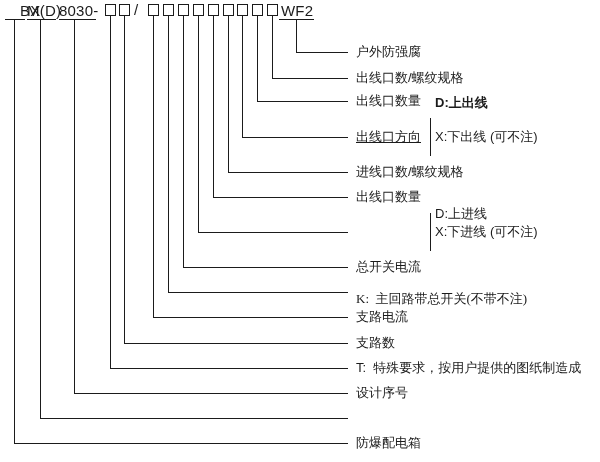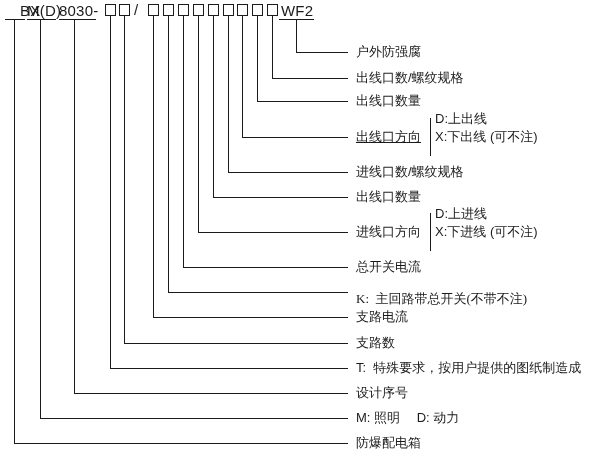--- a/index.html
+++ b/index.html
@@ -97,31 +97,29 @@
   <div class="hline" style="top:393px;left:74px;width:274px;"></div>
   <div class="hline" style="top:418px;left:40px;width:308px;"></div>
   <div class="hline" style="top:443px;left:14px;width:334px;"></div>
 
   <span class="lbl" style="top:69px;">出线口数/螺纹规格</span>
   <span class="lbl" style="top:43px;">户外防强腐</span>
   <span class="lbl" style="top:92px;">出线口数量</span>
   <span class="lbl" style="top:128px;text-decoration:underline;">出线口方向</span>
   <span class="lbl" style="top:163px;">进线口数/螺纹规格</span>
   <span class="lbl" style="top:188px;">出线口数量</span>
-  <span class="lbl" style="top:223px;">进线口方向</span>
   <span class="lbl" style="top:258px;">总开关电流</span>
   <span class="lbl" style="top:290px;font-family:Liberation Serif, serif;">K:  主回路带总开关(不带不注)</span>
   <span class="lbl" style="top:308px;">支路电流</span>
   <span class="lbl" style="top:334px;">支路数</span>
   <span class="lbl" style="top:359px;">T:  特殊要求，按用户提供的图纸制造成</span>
   <span class="lbl" style="top:384px;">设计序号</span>
-  <span class="lbl" style="top:409px;">M: 照明　 D: 动力</span>
   <span class="lbl" style="top:434px;">防爆配电箱</span>
 
   <div class="divbar" style="top:118px;height:38px;"></div>
-  <span class="opt" style="top:110px;">D:上出线</span>
+  <span class="opt" style="top:94px;font-weight:bold;">D:上出线</span>
   <span class="opt" style="top:128px;">X:下出线 (可不注)</span>
 
   <div class="divbar" style="top:213px;height:38px;"></div>
   <span class="opt" style="top:205px;">D:上进线</span>
   <span class="opt" style="top:223px;">X:下进线 (可不注)</span>
 
 </div>
 
 </body></html>

